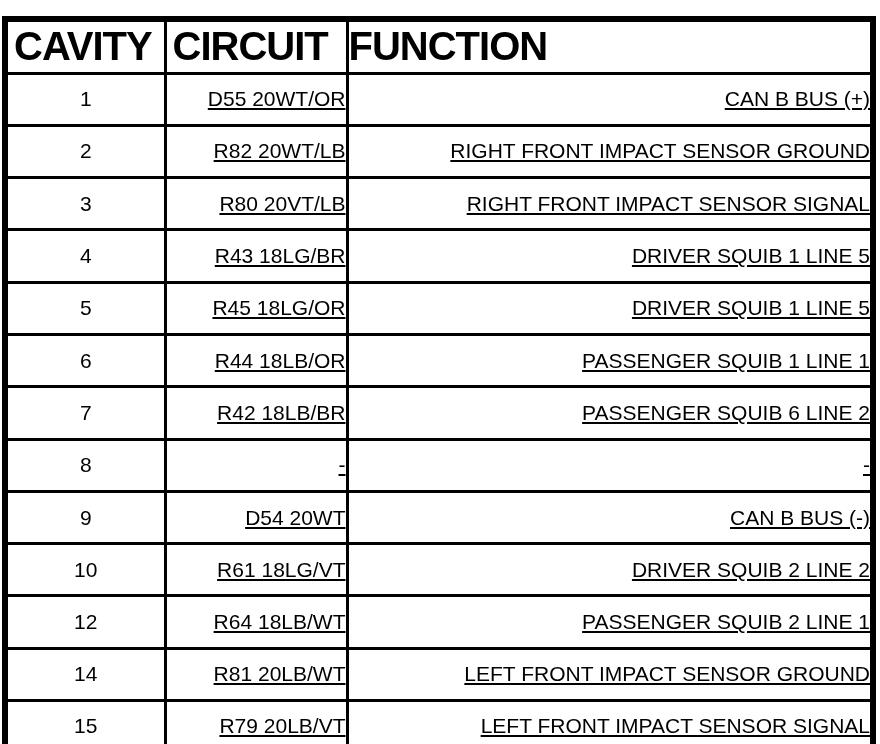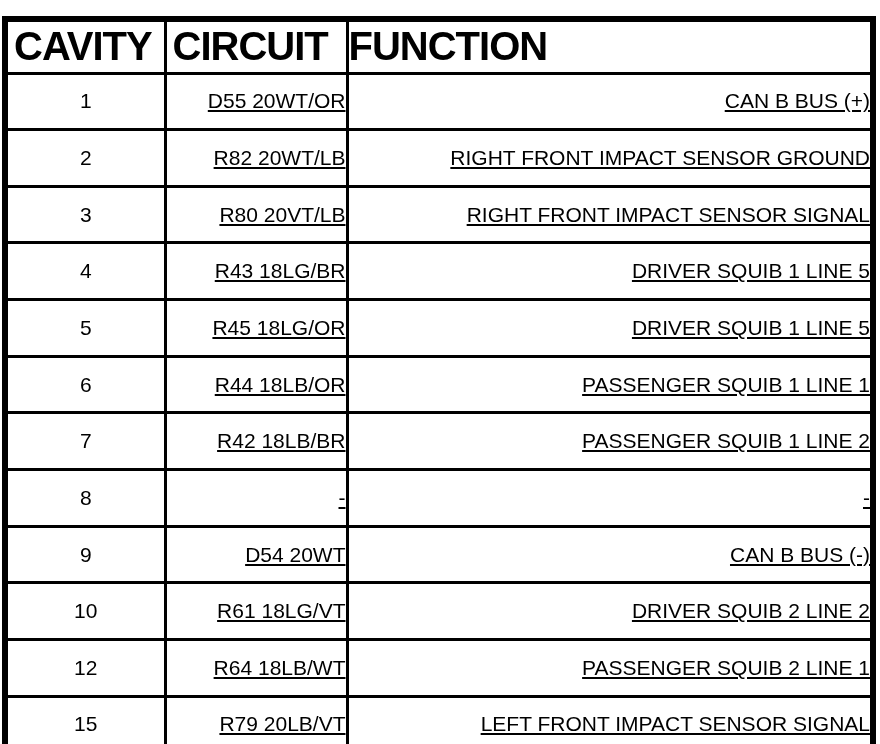--- a/index.html
+++ b/index.html
@@ -108,21 +108,21 @@
     <td class="cell-function">DRIVER SQUIB 1 LINE 5</td>
   </tr>
         <tr class="data-row">
     <td class="cell-cavity">6</td>
     <td class="cell-circuit">R44 18LB/OR</td>
     <td class="cell-function">PASSENGER SQUIB 1 LINE 1</td>
   </tr>
         <tr class="data-row">
     <td class="cell-cavity">7</td>
     <td class="cell-circuit">R42 18LB/BR</td>
-    <td class="cell-function">PASSENGER SQUIB 1 LINE 2</td>
+    <td class="cell-function">PASSENGER SQUIB 6 LINE 2</td>
   </tr>
         <tr class="data-row">
     <td class="cell-cavity">8</td>
     <td class="cell-circuit">-</td>
     <td class="cell-function">-</td>
   </tr>
         <tr class="data-row">
     <td class="cell-cavity">9</td>
     <td class="cell-circuit">D54 20WT</td>
     <td class="cell-function">CAN B BUS (-)</td>
@@ -131,19 +131,24 @@
     <td class="cell-cavity">10</td>
     <td class="cell-circuit">R61 18LG/VT</td>
     <td class="cell-function">DRIVER SQUIB 2 LINE 2</td>
   </tr>
         <tr class="data-row">
     <td class="cell-cavity">12</td>
     <td class="cell-circuit">R64 18LB/WT</td>
     <td class="cell-function">PASSENGER SQUIB 2 LINE 1</td>
   </tr>
         <tr class="data-row">
+    <td class="cell-cavity">14</td>
+    <td class="cell-circuit">R81 20LB/WT</td>
+    <td class="cell-function">LEFT FRONT IMPACT SENSOR GROUND</td>
+  </tr>
+        <tr class="data-row">
     <td class="cell-cavity">15</td>
     <td class="cell-circuit">R79 20LB/VT</td>
     <td class="cell-function">LEFT FRONT IMPACT SENSOR SIGNAL</td>
   </tr>
       </tbody>
   </table>
 </div>
 
 </body></html>

